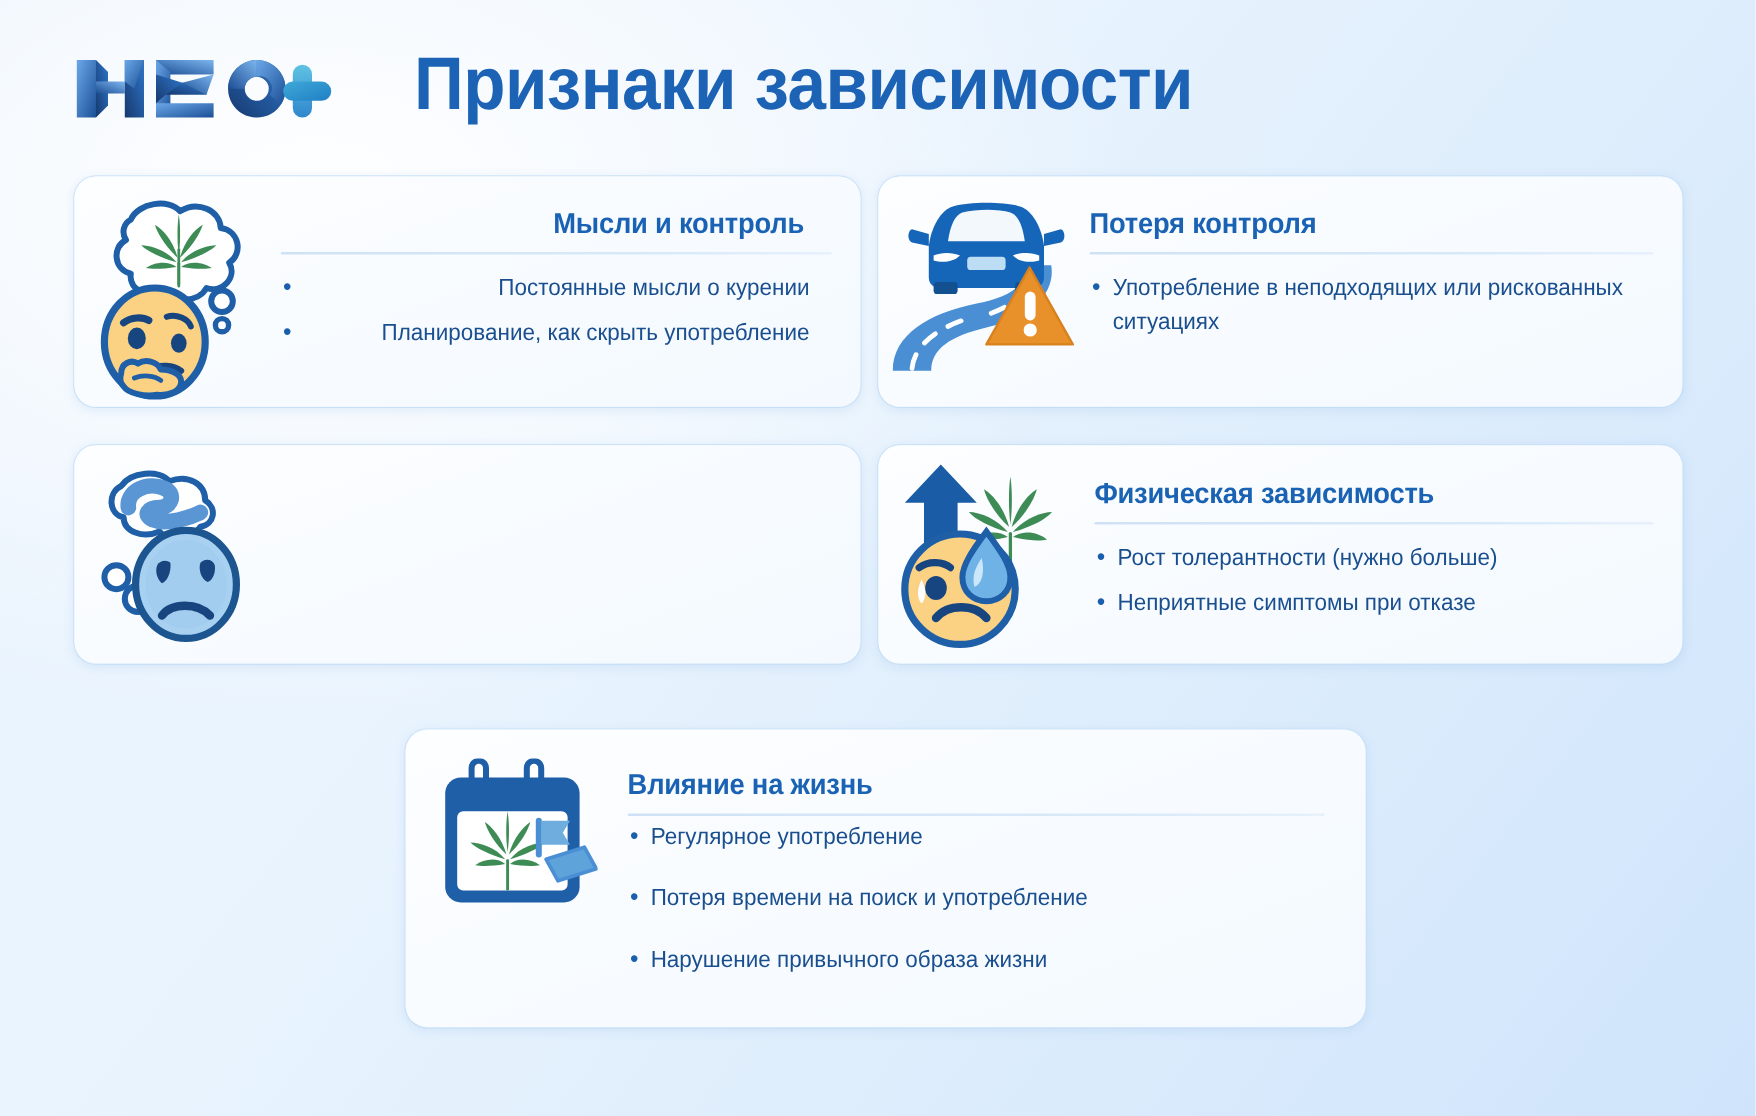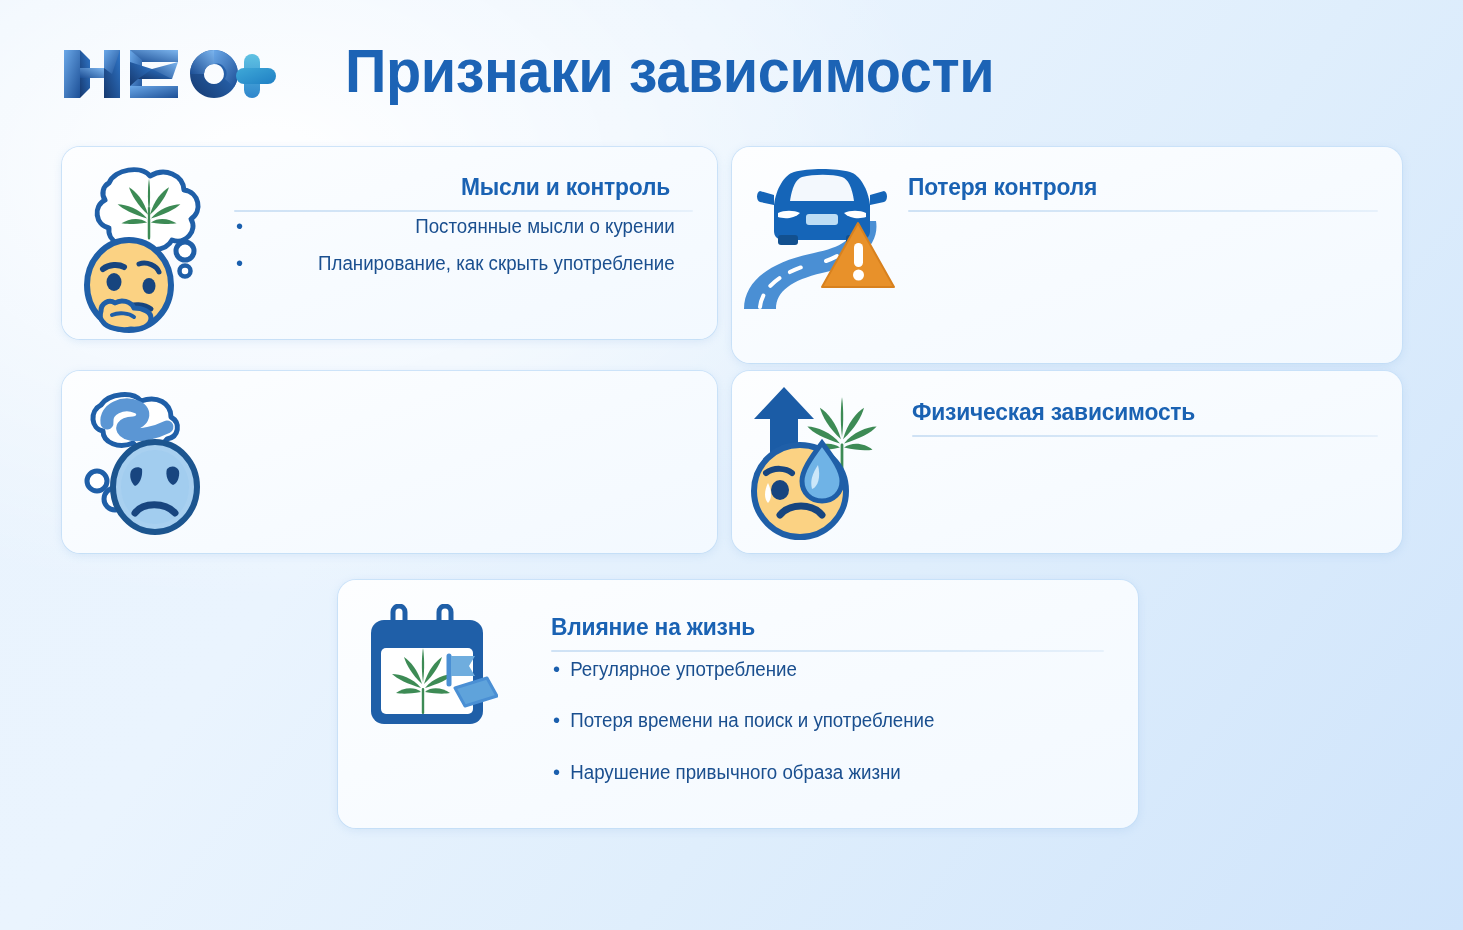--- a/index.html
+++ b/index.html
@@ -41,44 +41,44 @@
   .card {
     position:absolute;
     background: linear-gradient(160deg,#fdfeff 0%, #f7fbff 55%, #f3f9ff 100%);
     border-radius:18px;
     box-shadow: 0 2px 10px rgba(120,170,220,0.20),
                 0 0 0 1px rgba(205,228,250,0.85);
     display:flex;
     align-items:flex-start;
   }
   .card-1 { left:62px;  top:147px; width:655px; height:192px;text-align:right; }
-  .card-2 { left:732px; top:147px; width:670px; height:216px; }
+  .card-2 { left:732px; top:147px; width:670px; height:192px; }
   .card-3 { left:62px;  top:371px; width:655px; height:182px; }
   .card-4 { left:732px; top:371px; width:670px; height:182px;justify-content:center; }
-  .card-5 { left:338px; top:580px; width:800px; height:248px;gap:28px; }
+  .card-5 { left:338px; top:608px; width:800px; height:248px; }
 
   .card-icon {
     flex:0 0 auto;
     display:flex; align-items:flex-start; justify-content:center;
     position:relative;
   }
   .card-body { flex:1 1 auto; position:relative; }
 
   .card-heading {
     font-size:24px; font-weight:bold; color:#1a62b3;
     letter-spacing:-0.2px;
     transform:scaleX(0.95); transform-origin:left center;
     white-space:nowrap;
   }
   .divider {
     height:2px; margin-top:9px;
     background:linear-gradient(90deg,#cfe2f5 0%, #d9e9f8 70%, #e7f1fb 100%);
     border-radius:2px;
   }
-  ul.bullets { list-style:none; }
+  ul.bullets { list-style:none; margin-top:14px; }
   ul.bullets li {
     position:relative;
     padding-left:20px;
     font-size:19.5px;
     color:#1a4f8f;
     line-height:1.45;
     transform:scaleX(0.96); transform-origin:left center;
     margin-bottom:9px;
   }
   ul.bullets li:last-child { margin-bottom:0; }
@@ -229,20 +229,23 @@
       <rect x="110" y="74" width="20" height="10" rx="3" fill="#12508f"></rect>
 
       <path d="M122,62 L158,126 L86,126 Z" fill="#e8912a" stroke="#d8811e" stroke-width="2" stroke-linejoin="round"></path>
       <rect x="118" y="82" width="9" height="24" rx="4.5" fill="#ffffff"></rect>
       <circle cx="122.5" cy="114" r="5.5" fill="#ffffff"></circle>
     </svg>
   </div>
   <div class="card-body">
     <div class="card-heading">Потеря контроля</div>
     <div class="divider"></div>
+    <ul class="bullets">
+      <li>Употребление в неподходящих или рискованных ситуациях</li>
+    </ul>
   </div>
 </div>
 
 <div class="card card-3">
   <div class="card-icon">
     <svg width="150" height="150" viewBox="0 0 150 150">
 
       <path d="M34,16 C42,4 66,2 74,12 C90,6 104,14 104,28 C114,34 112,48 100,50
                C94,60 72,62 66,54 C52,60 36,54 36,42 C24,40 22,22 34,16 Z" fill="#ffffff" stroke="#1f5fa8" stroke-width="5" stroke-linejoin="round"></path>
 
@@ -287,20 +290,24 @@
       <path d="M30,102 C34,110 34,118 30,122 C26,118 26,110 30,102 Z" fill="#ffffff"></path>
 
       <path d="M84,62 C96,78 104,90 104,100 C104,112 95,120 84,120
                C73,120 64,112 64,100 C64,90 72,78 84,62 Z" fill="#6fb3e6" stroke="#1f5fa8" stroke-width="5"></path>
       <path d="M80,84 C74,93 72,100 74,108 C80,106 83,96 80,84 Z" fill="#d6ecfb" opacity="0.9"></path>
     </svg>
   </div>
   <div class="card-body">
     <div class="card-heading">Физическая зависимость</div>
     <div class="divider"></div>
+    <ul class="bullets">
+      <li>Рост толерантности (нужно больше)</li>
+      <li>Неприятные симптомы при отказе</li>
+    </ul>
   </div>
 </div>
 
 <div class="card card-5">
   <div class="card-icon">
     <svg width="135" height="125" viewBox="0 0 135 125">
 
       <rect x="30" y="2" width="12" height="30" rx="6" fill="#ffffff" stroke="#1f5fa8" stroke-width="5"></rect>
       <rect x="76" y="2" width="12" height="30" rx="6" fill="#ffffff" stroke="#1f5fa8" stroke-width="5"></rect>
 

